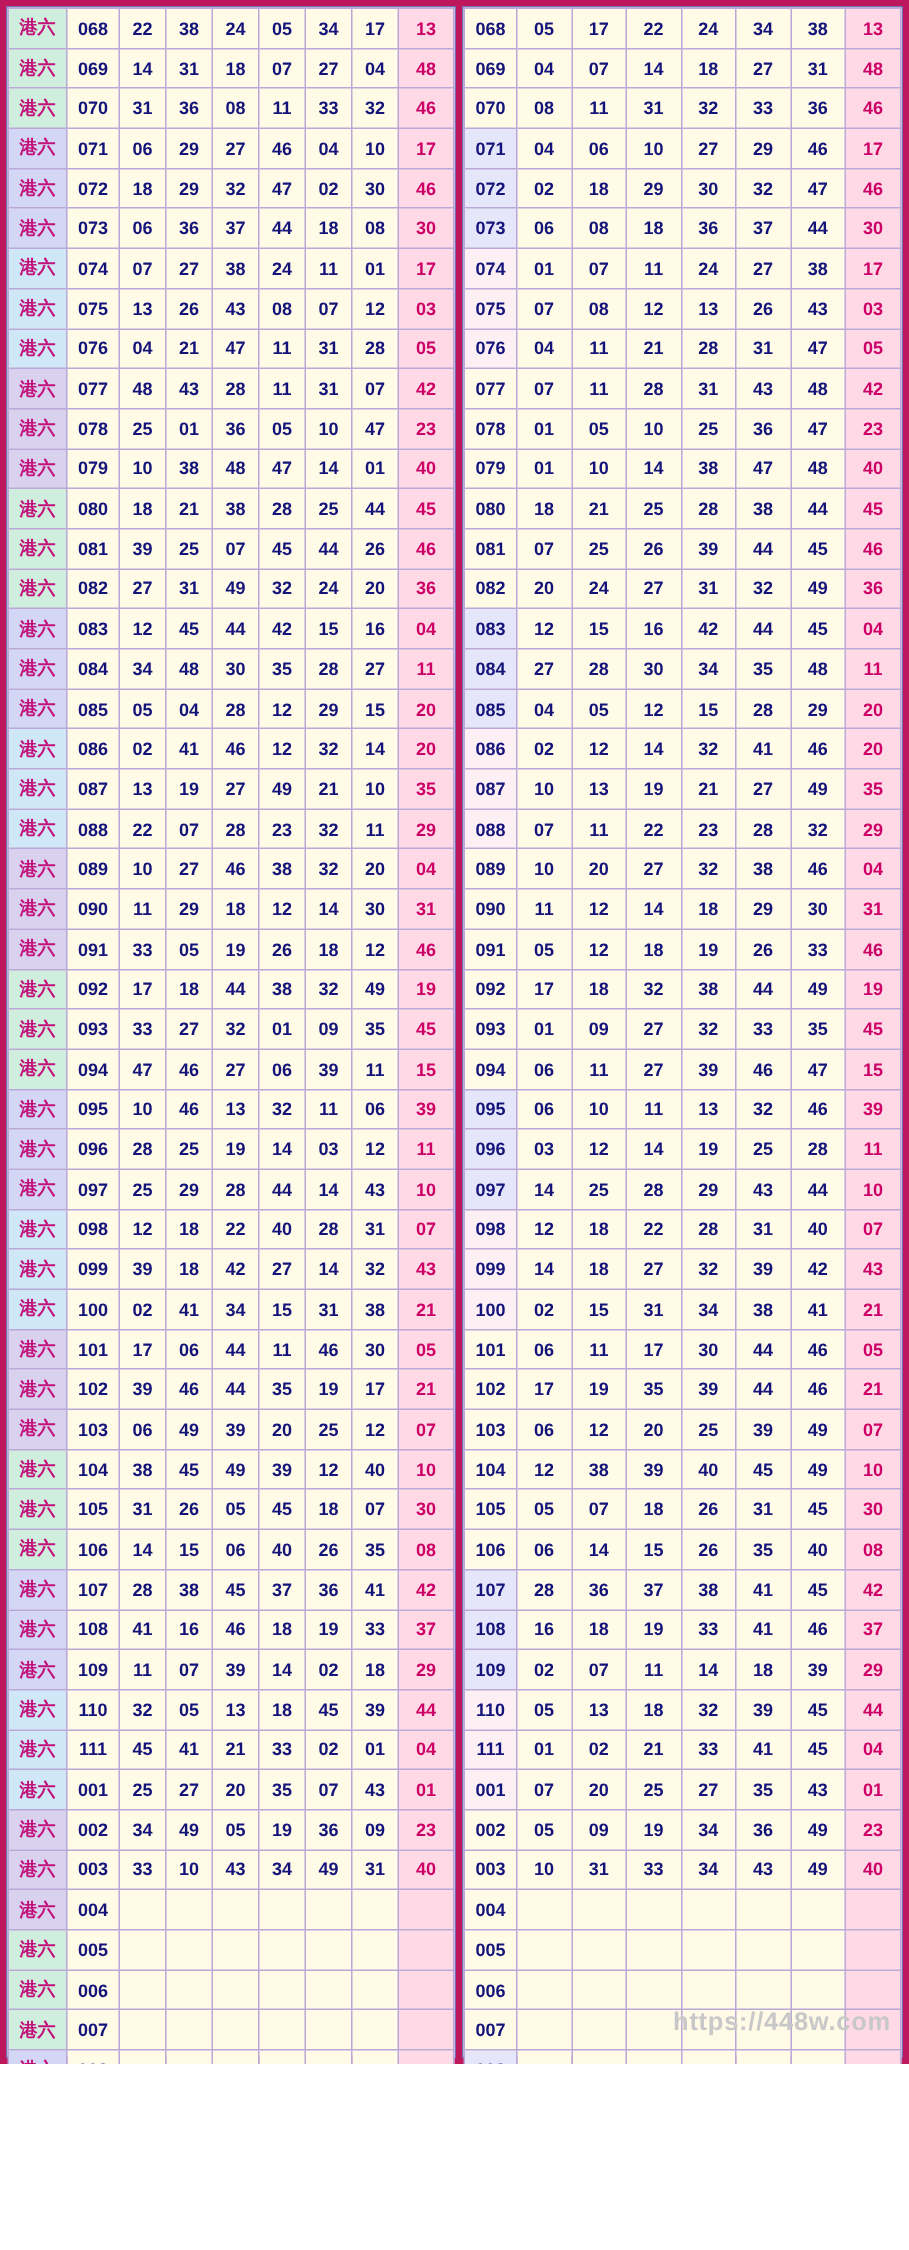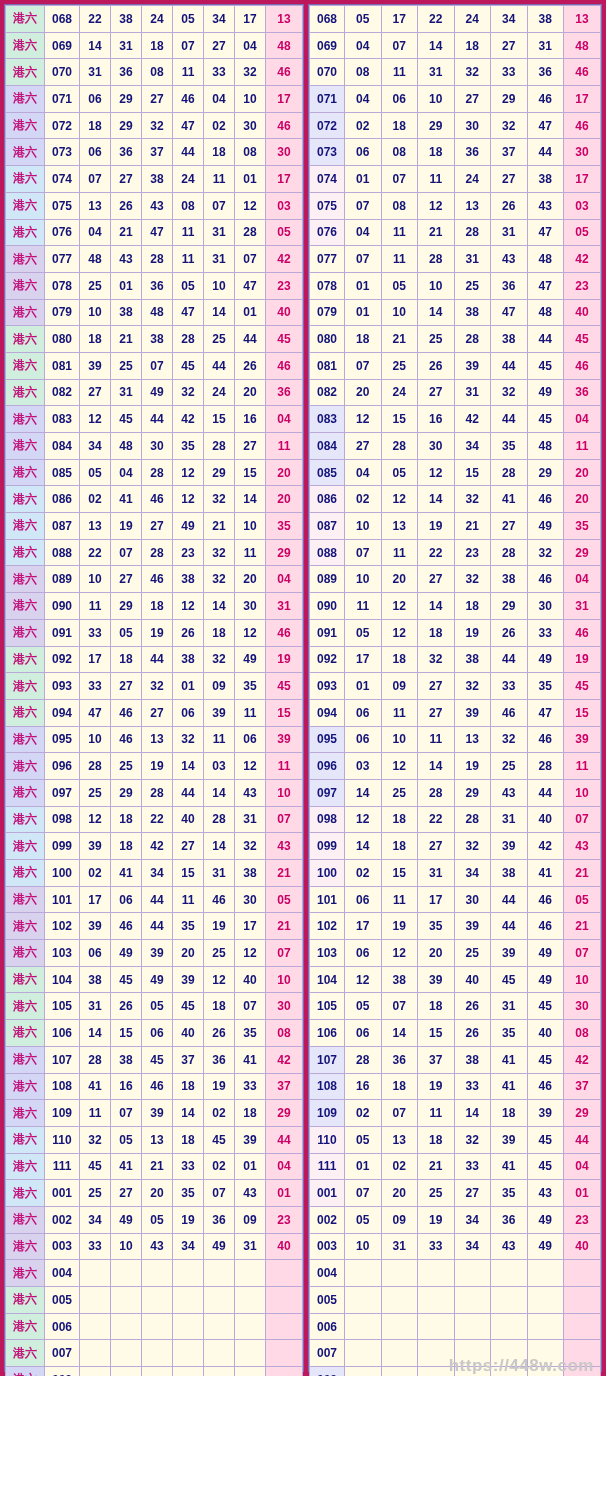--- a/index.html
+++ b/index.html
@@ -46,21 +46,21 @@
   .bg3{background:#cfe7f7;}
   .bg4{background:#d9d2ef;}
   .idx-bg1{background:#fffbe6;}
   .idx-bg2{background:#e6e6fa;}
   .idx-bg3{background:#fdf0f5;}
   .idx-bg4{background:#fffbe6;}
   .empty{background:#fffbe6;}
   .empty-last{background:#ffd9e6;}
   .watermark{
     position:absolute;
-    right:12px;bottom:0;
+    right:12px;bottom:18px;
     color:#c8c8c8;
     font-size:17px;
     font-weight:bold;
     font-family:"Liberation Sans", sans-serif;
     letter-spacing:0.5px;
   }
 </style>
 </head>
 <body>
 

